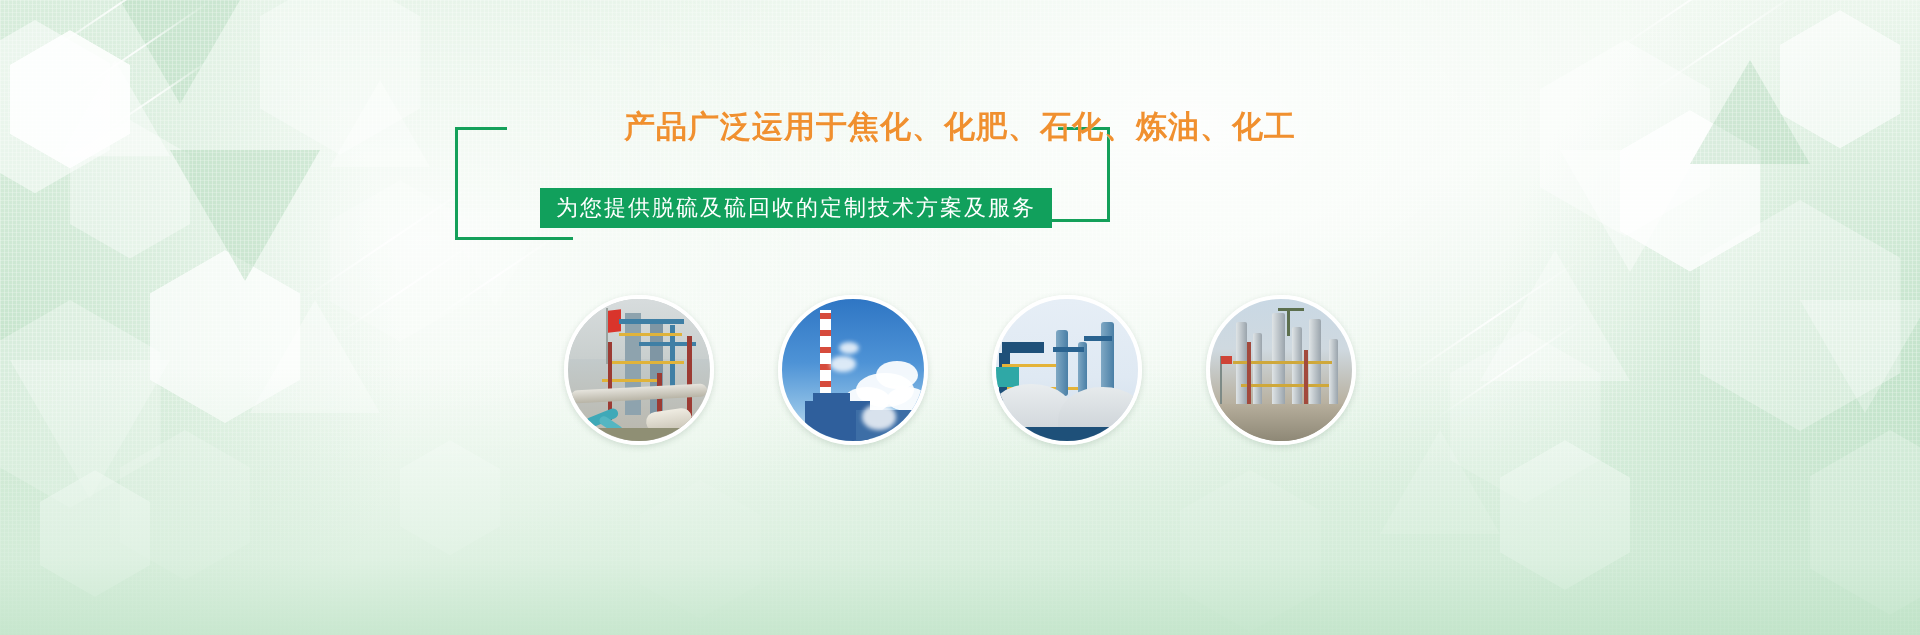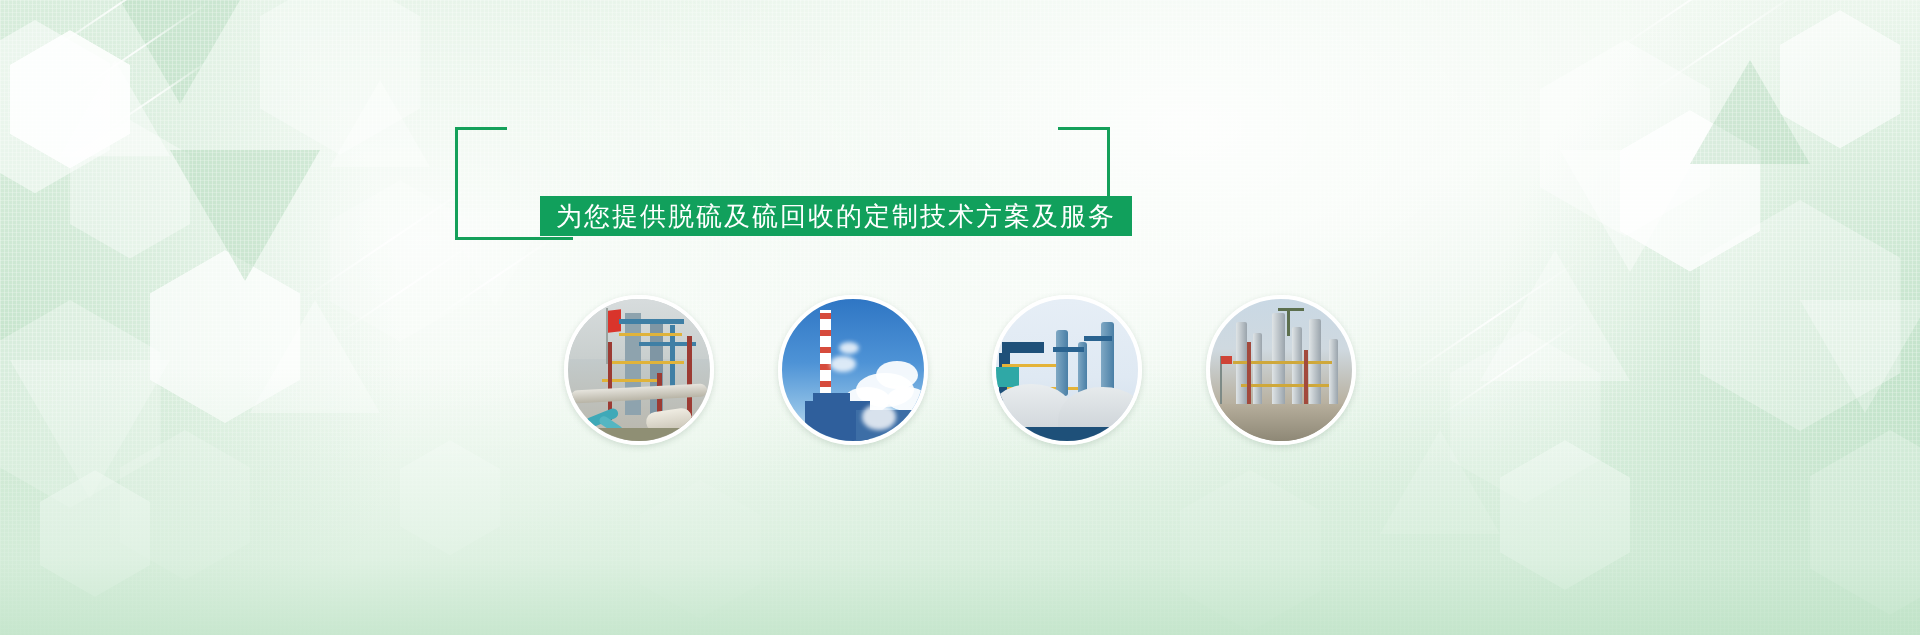--- a/index.html
+++ b/index.html
@@ -86,24 +86,24 @@
     position:absolute;left:0;top:108px;width:1920px;
     text-align:center;
     color:#f0902f;
     font-size:31px;font-weight:bold;line-height:38px;
     letter-spacing:1px;
     text-shadow:0 1px 0 rgba(255,255,255,0.55);
   }
   .headline .l2{display:block;}
 
   .greenbar{
-    position:absolute;left:540px;top:196px;
+    position:absolute;left:540px;top:188px;
     background:#11a05c;
     color:#ffffff;
-    font-size:26px;line-height:40px;height:40px;
+    font-size:22px;line-height:40px;height:40px;
     padding:0 16px;
     letter-spacing:2px;
     white-space:nowrap;
   }
 
   
   .photos{
     position:absolute;left:0;top:295px;width:1920px;height:150px;
     display:flex;justify-content:center;align-items:flex-start;gap:64px;
   }
@@ -220,20 +220,21 @@
   <div class="frame">
     <div class="ln f-top-l"></div>
     <div class="ln f-top-r"></div>
     <div class="ln f-left"></div>
     <div class="ln f-right"></div>
     <div class="ln f-bot-l"></div>
     <div class="ln f-bot-r"></div>
   </div>
 
   <div class="headline">
+    <span class="l1">产品广泛运用于焦化、化肥、石化、炼油、化工</span>
   </div>
 
   <div class="greenbar">为您提供脱硫及硫回收的定制技术方案及服务</div>
 
   <div class="photos">
 
     <div class="photo p1">
       <div class="sky"></div>
       <div class="pole"></div>
       <div class="flag"></div>

